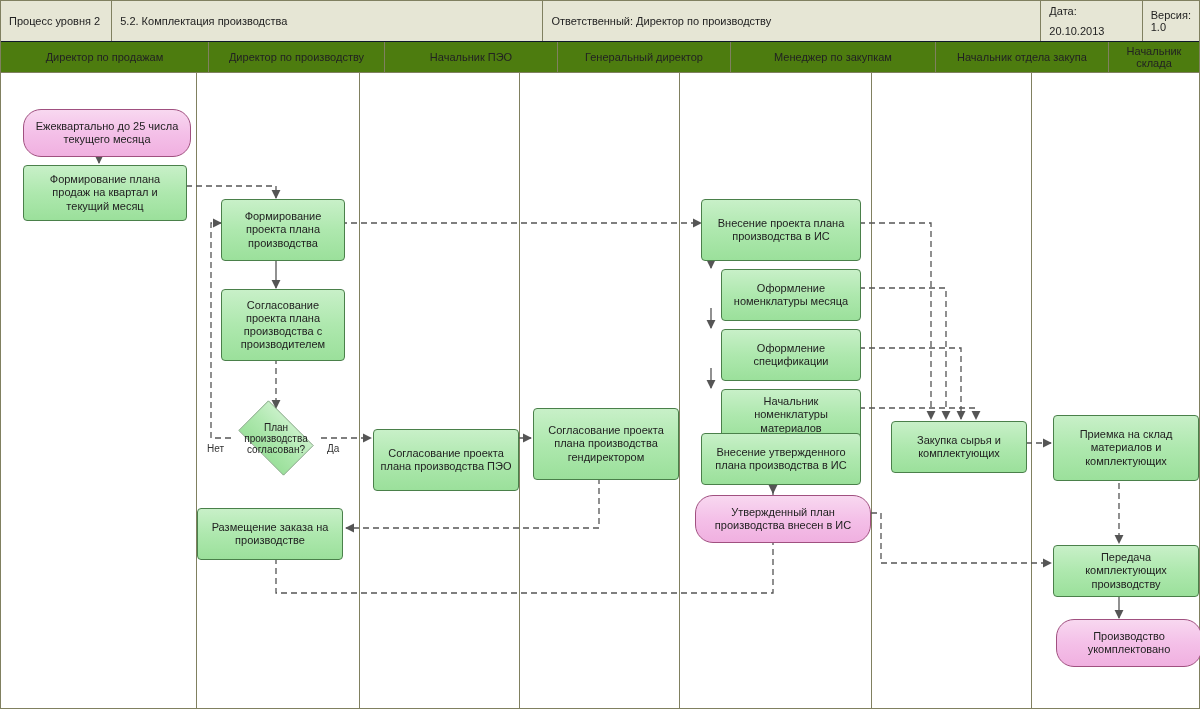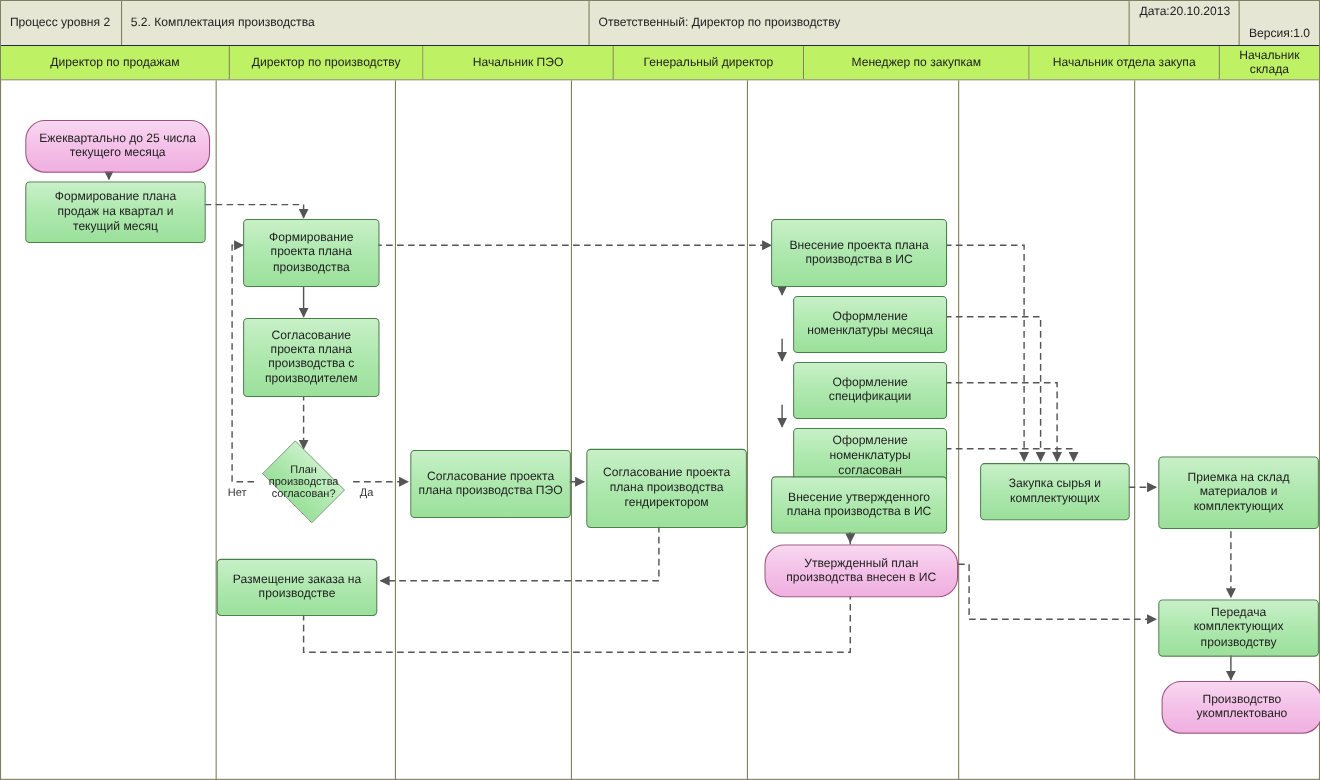--- a/index.html
+++ b/index.html
@@ -5,21 +5,21 @@
   html,body{margin:0;padding:0;font-family:Arial,Helvetica,sans-serif;font-size:11px;color:#222;background:#fff}
   .canvas{position:relative;width:1200px;height:709px;border:1px solid #808060;box-sizing:border-box}
 
   
   .infobar{display:flex;height:40px;border-bottom:1px solid #0f172a;background:#e6e6d5}
   .infobar .cell{border-right:1px solid #808060;padding:4px 8px;display:flex;align-items:center}
   .infobar .cell:last-child{border-right:none}
 
   
   .laneheader{display:flex;height:30px;border-bottom:1px solid #808060}
-  .laneheader .lane{background:#bef264;border-right:1px solid #808060;display:flex;align-items:center;justify-content:center;text-align:center;font-size:11px;padding:6px}
+  .laneheader .lane{background:#4d7c0f;border-right:1px solid #808060;display:flex;align-items:center;justify-content:center;text-align:center;font-size:11px;padding:6px}
   .laneheader .lane:last-child{border-right:none}
 
   
   .body{position:relative;height:637px}
   .body .divider{position:absolute;top:0;bottom:0;border-right:1px solid #808060}
 
   
   .node{position:absolute;border:1px solid #4a804a;border-radius:4px;background:linear-gradient(#c8f0c8,#aee8ae,#9be09b);padding:6px;text-align:center;display:flex;align-items:center;justify-content:center;font-size:11px;line-height:1.2}
   .event{position:absolute;border:1px solid #a05080;border-radius:18px;background:linear-gradient(#f8d8f0,#f4c0e8,#f0b0e0);padding:8px 8px;text-align:center;display:flex;align-items:center;justify-content:center;font-size:11px;line-height:1.15}
   .decision{position:absolute;width:90px;height:60px}
@@ -31,25 +31,25 @@
 </style>
 </head>
 <body>
 
 <div class="canvas">
 
   <div class="infobar">
     <div class="cell" style="width:96px">Процесс уровня 2</div>
     <div class="cell" style="width:422px">5.2.  Комплектация производства</div>
     <div class="cell" style="width:490px">Ответственный: Директор по производству</div>
-    <div class="cell" style="width:86px;flex-direction:row;align-items:flex-start;justify-content:flex-end">
+    <div class="cell" style="width:86px;flex-direction:column;align-items:flex-start;justify-content:space-between">
       <span>Дата:</span>
       <span>20.10.2013</span>
     </div>
-    <div class="cell" style="flex:1;flex-direction:row;align-items:flex-end;justify-content:center">
+    <div class="cell" style="flex:1;flex-direction:column;align-items:flex-start;justify-content:center">
       <span>Версия:</span>
       <span>1.0</span>
     </div>
   </div>
 
   <div class="laneheader">
     <div class="lane" style="width:195px">Директор по продажам</div>
     <div class="lane" style="width:163px">Директор по производству</div>
     <div class="lane" style="width:160px">Начальник ПЭО</div>
     <div class="lane" style="width:160px">Генеральный директор</div>
@@ -122,28 +122,28 @@
 
     <div class="decision" style="left:230px;top:335px">
       <div class="diamond"></div>
       <div class="dtext">План производства согласован?</div>
     </div>
     <div class="dlabel" style="left:206px;top:370px">Нет</div>
     <div class="dlabel" style="left:326px;top:370px">Да</div>
 
     <div class="node" style="left:196px;top:435px;width:132px;height:38px">Размещение заказа на производстве</div>
 
-    <div class="node" style="left:372px;top:336px;width:132px;height:48px">Согласование проекта плана производства ПЭО</div>
+    <div class="node" style="left:372px;top:356px;width:132px;height:48px">Согласование проекта плана производства ПЭО</div>
 
     <div class="node" style="left:532px;top:335px;width:132px;height:58px">Согласование проекта плана производства гендиректором</div>
 
     <div class="node" style="left:700px;top:126px;width:146px;height:48px">Внесение проекта плана производства в ИС</div>
     <div class="node" style="left:720px;top:196px;width:126px;height:38px">Оформление номенклатуры месяца</div>
     <div class="node" style="left:720px;top:256px;width:126px;height:38px">Оформление спецификации</div>
-    <div class="node" style="left:720px;top:316px;width:126px;height:38px">Оформление номенклатуры согласован</div>
+    <div class="node" style="left:720px;top:316px;width:126px;height:38px">Начальник номенклатуры материалов</div>
     <div class="node" style="left:700px;top:360px;width:146px;height:38px">Внесение утвержденного плана производства в ИС</div>
     <div class="event" style="left:694px;top:422px;width:158px;height:30px">Утвержденный план производства внесен в ИС</div>
 
     <div class="node" style="left:890px;top:348px;width:122px;height:38px">Закупка сырья и комплектующих</div>
 
     <div class="node" style="left:1052px;top:342px;width:132px;height:52px">Приемка на склад материалов и комплектующих</div>
     <div class="node" style="left:1052px;top:472px;width:132px;height:38px">Передача комплектующих производству</div>
     <div class="event" style="left:1055px;top:546px;width:128px;height:30px">Производство укомплектовано</div>
 
   </div>

